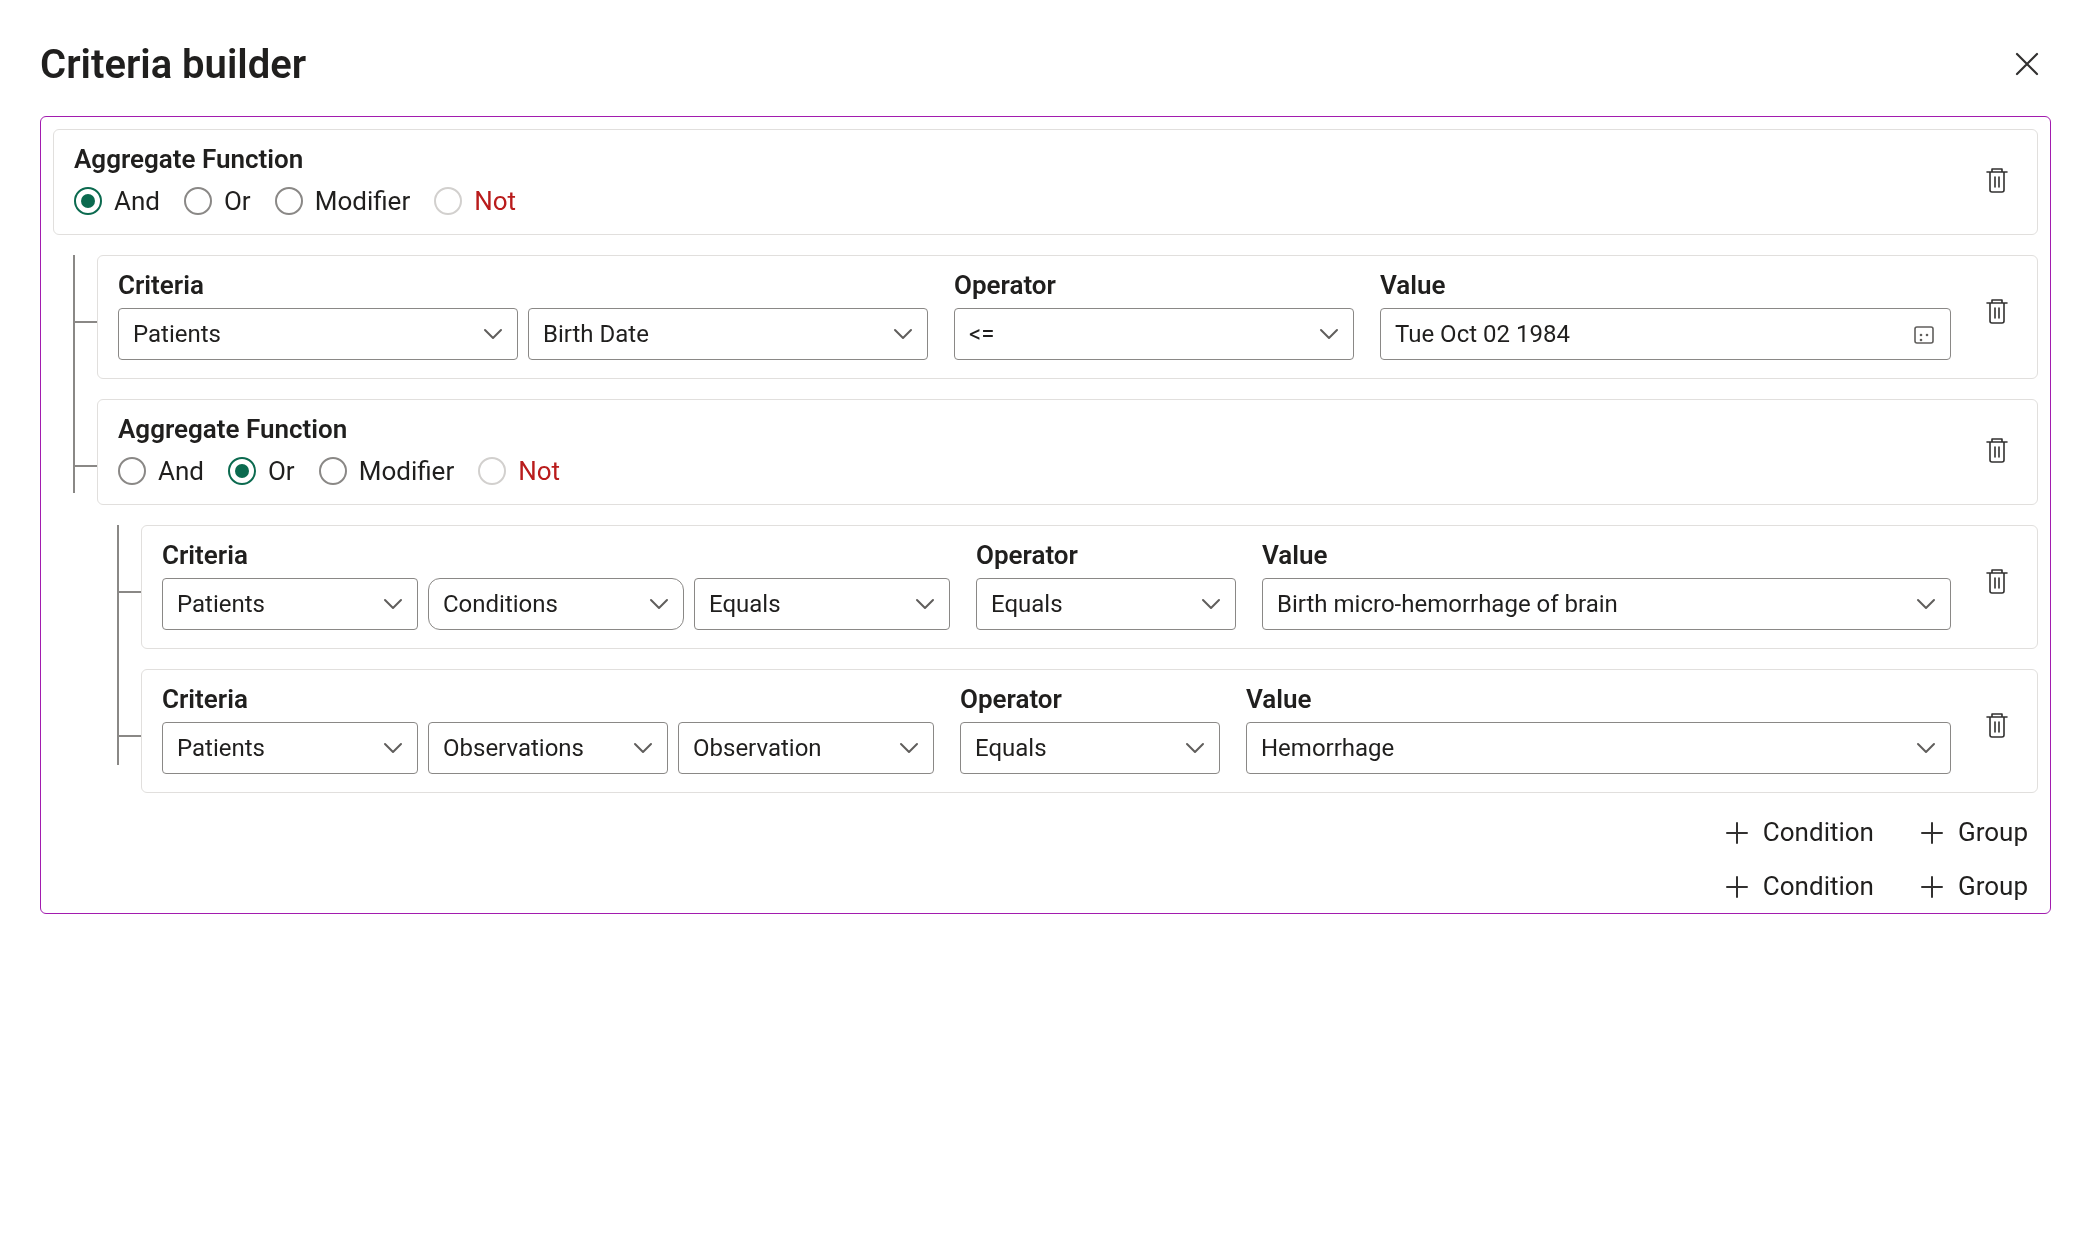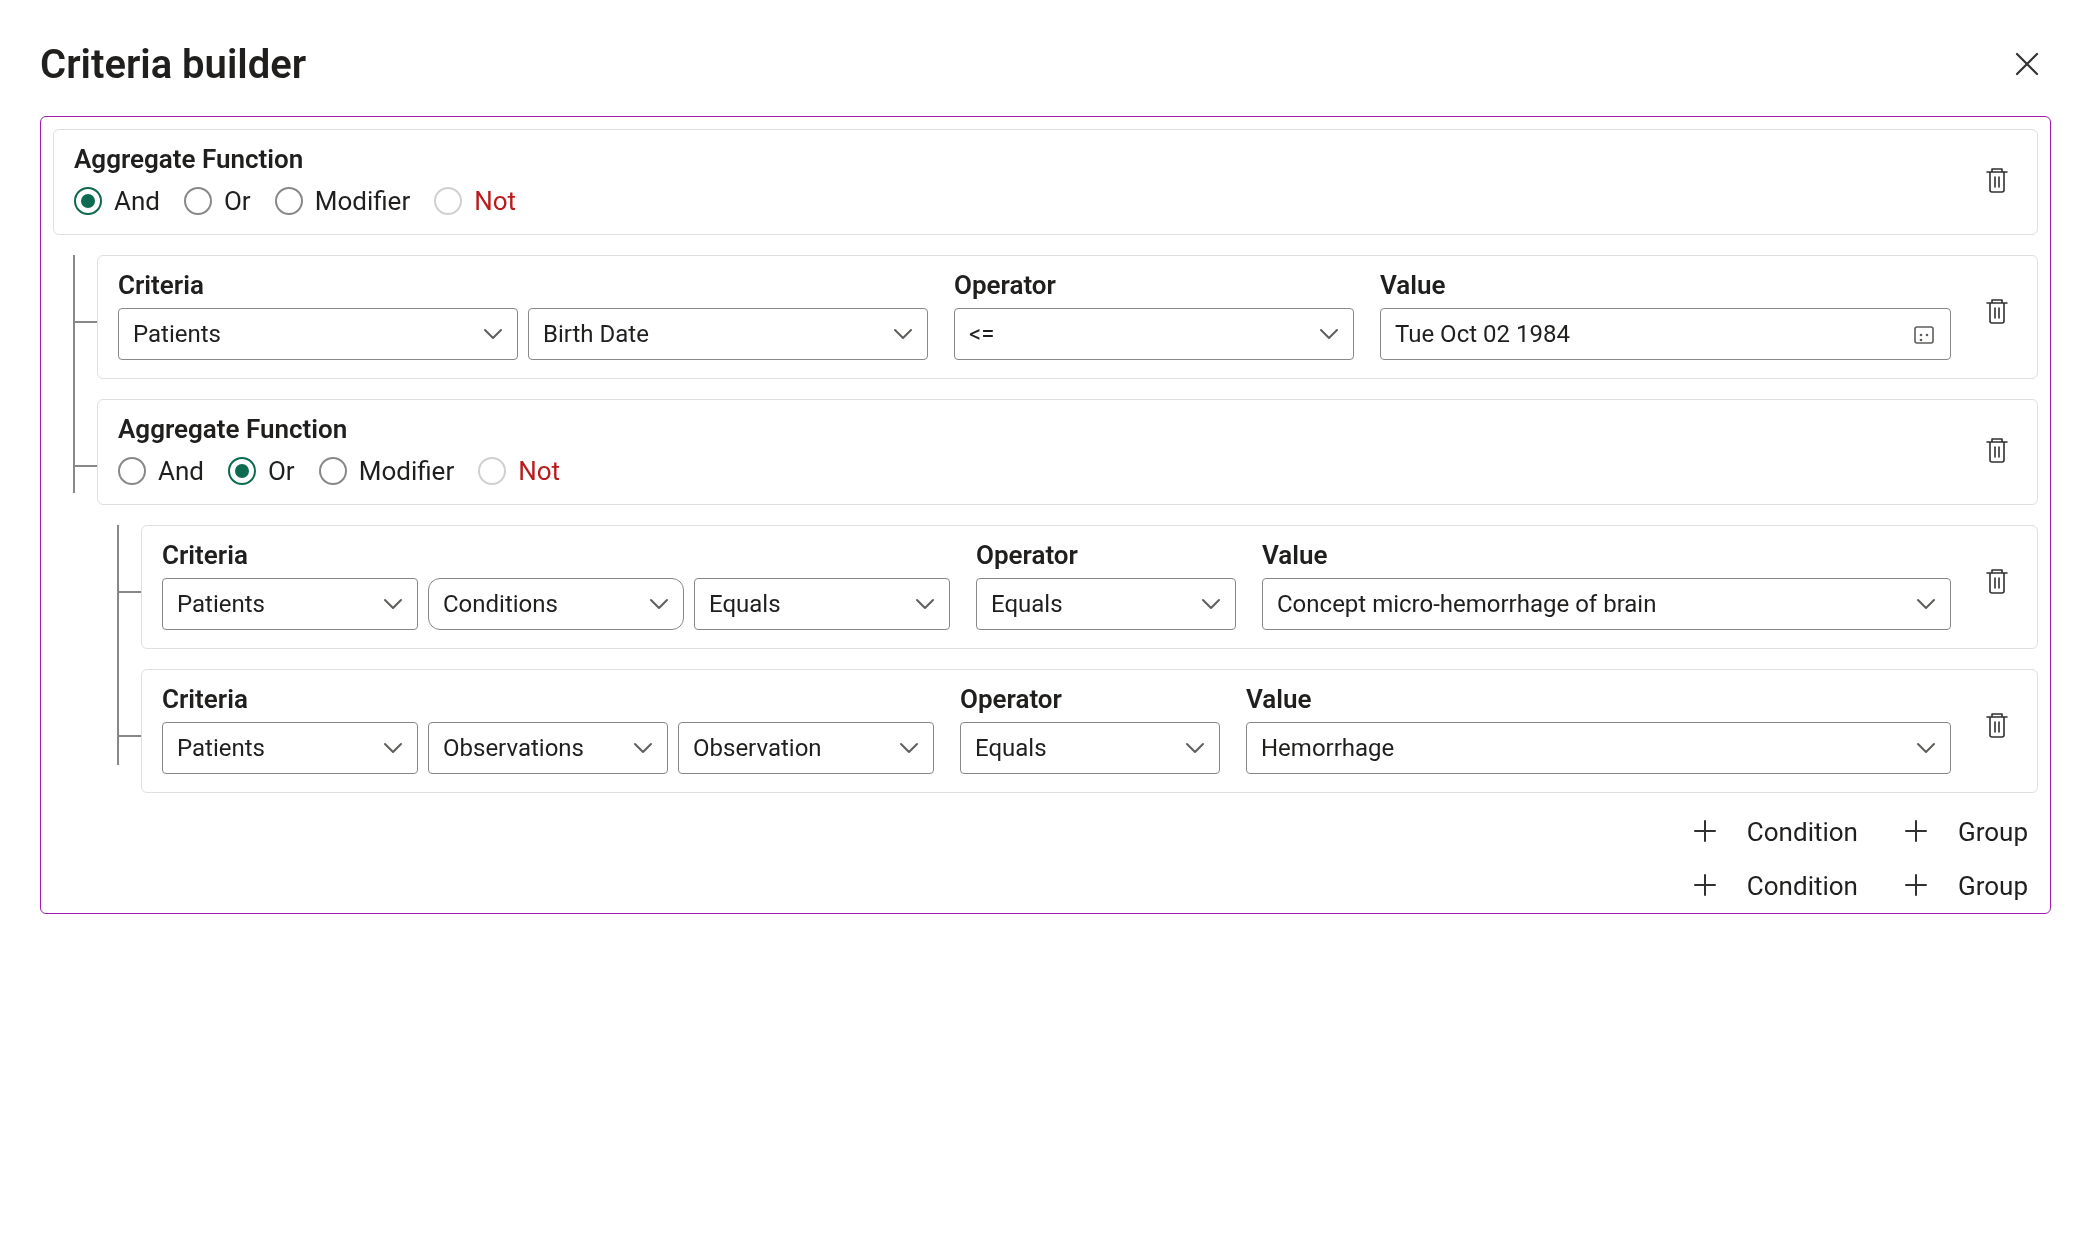--- a/index.html
+++ b/index.html
@@ -165,22 +165,22 @@
     .actions-row {
       display:flex;
       justify-content:flex-end;
       gap: 44px;
       margin-top: 24px;
       padding-right: 10px;
       font-size:26px;
     }
     .add-action {
       display:flex;
-      align-items:flex-start;
-      gap:28px;
+      align-items:flex-end;
+      gap:12px;
       cursor:pointer;
     }
     .plus-icon svg { display:block; }
   </style>
 </head>
 <body>
 
 <svg width="0" height="0" style="position:absolute">
   <defs>
     <g id="chev-down">
@@ -375,21 +375,21 @@
                   <span class="chev">
                       <svg width="20" height="18">
                         <use href="#chev-down"></use>
                       </svg>
                     </span>
                 </div>
               </div>
               <div class="col flex-grow">
                 <div class="col-label">Value</div>
                 <div class="select">
-                  <span class="select-text" style="max-width:440px;">Concept micro-hemorrhage of brain</span>
+                  <span class="select-text" style="max-width:440px;">Birth micro-hemorrhage of brain</span>
                   <span class="chev">
                       <svg width="20" height="18">
                         <use href="#chev-down"></use>
                       </svg>
                     </span>
                 </div>
               </div>
               <div class="trash-btn" style="margin-bottom:8px;">
                 <svg width="28" height="30">
                     <use href="#trash"></use>

